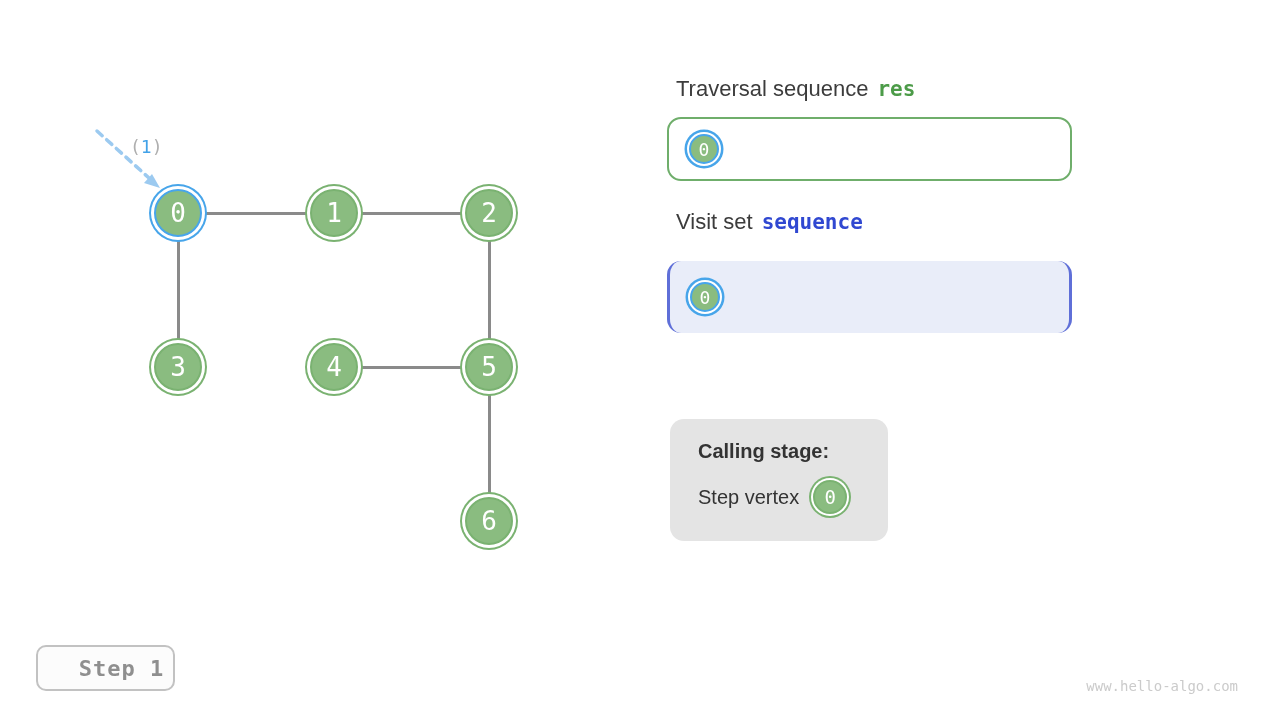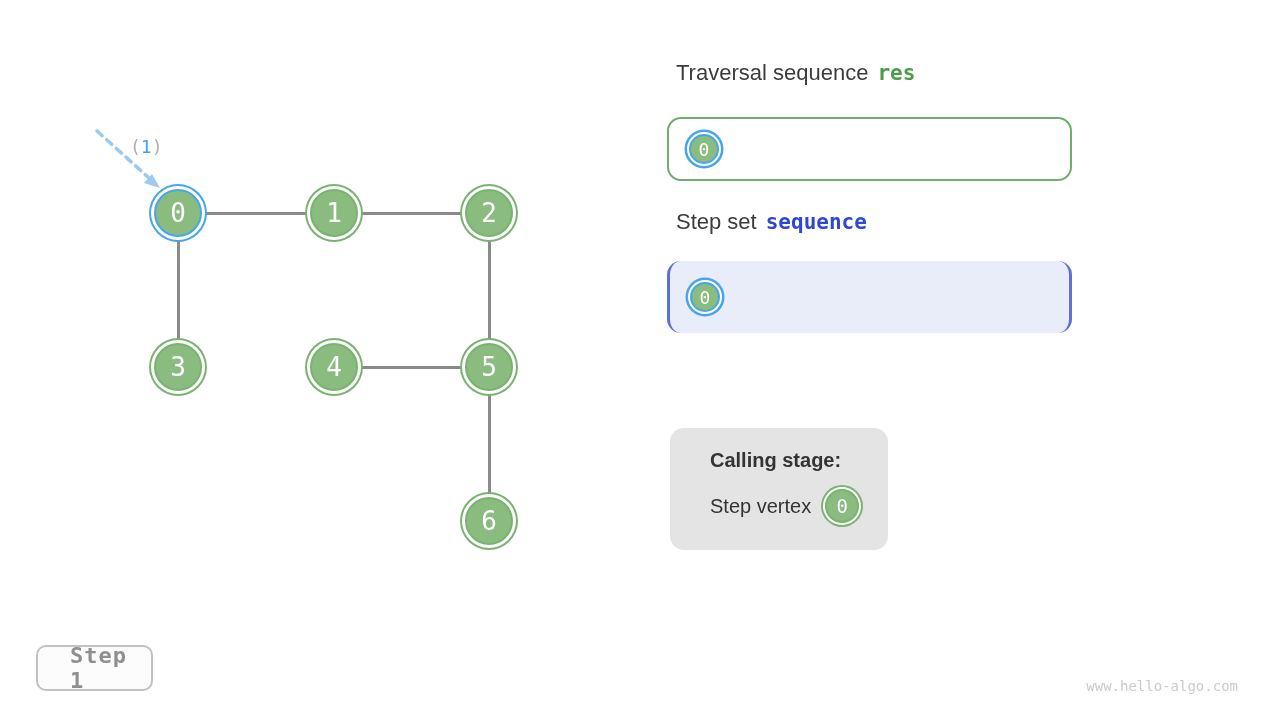--- a/index.html
+++ b/index.html
@@ -32,40 +32,40 @@
   .abs{position:absolute;transform:translate(-50%,-50%);}
   .arrow{position:absolute;left:90px;top:122px;overflow:visible;}
   .arrow line{stroke:var(--arrow-blue);stroke-width:3.5;stroke-dasharray:7 6;stroke-linecap:round;}
   .arrow .head{fill:var(--arrow-blue);}
   .arrow-label{position:absolute;left:130px;top:136px;font-size:18px;
                font-family:"DejaVu Sans Mono","Liberation Mono",monospace;}
   .arrow-label .paren{color:#AFAFAF;}
   .arrow-label .digit{color:var(--digit-blue);}
   
   .panel-title{position:absolute;left:676px;font-size:22px;color:var(--title-gray);}
-  .title-res{top:60px;}
+  .title-res{top:76px;}
   .title-visited{top:209px;}
   .code{margin-left:9px;font-family:"DejaVu Sans Mono","Liberation Mono",monospace;
         font-weight:700;font-size:21px;}
   .code-green{color:var(--res-green);}
   .code-blue{color:var(--visited-blue);}
   .slot-box{position:absolute;left:667px;width:405px;display:flex;align-items:center;
             padding-left:20px;gap:26px;}
   .res-box{top:117px;height:64px;border:2px solid var(--res-box-border);border-radius:14px;background:#fff;}
   .hash-box{top:261px;height:72px;background:var(--hash-box-bg);
             border-left:3px solid var(--hash-box-border);
             border-right:3px solid var(--hash-box-border);
             border-radius:14px;}
-  .calling-box{position:absolute;left:670px;top:428px;width:218px;height:122px;
-               background:var(--calling-bg);border-radius:14px;padding:21px 0 0 40px;}
+  .calling-box{position:absolute;left:670px;top:419px;width:218px;height:122px;
+               background:var(--calling-bg);border-radius:14px;padding:21px 0 0 28px;}
   .calling-title{font-size:20px;font-weight:700;color:#333;}
   .calling-row{margin-top:17px;display:flex;align-items:center;gap:14px;
                font-size:20px;color:#333;}
   
-  .step-box{position:absolute;left:36px;top:645px;width:117px;height:46px;
+  .step-box{position:absolute;left:36px;top:645px;width:139px;height:46px;
             border:2px solid #C2C2C2;border-radius:10px;background:#FCFCFC;
             display:flex;align-items:center;justify-content:center;padding-left:32px;}
   .step-box span{font-family:"DejaVu Sans Mono","Liberation Mono",monospace;
                  font-weight:700;font-size:22px;color:var(--step-gray);letter-spacing:1px;}
   .watermark{position:absolute;right:42px;top:678px;font-size:14px;color:var(--watermark-gray);
              font-family:"DejaVu Sans Mono","Liberation Mono",monospace;}
 </style>
 </head>
 <body>
 
@@ -91,21 +91,21 @@
       <div class="vertex lg abs" style="left: 489px; top: 367px;">5</div>
       <div class="vertex lg abs" style="left: 489px; top: 521px;">6</div>
     </div>
 
   <div class="panel-title title-res"><span>Traversal sequence</span><span class="code code-green">res</span></div>
 
   <div class="slot-box res-box" id="res-box">
       <div class="vertex sm hl">0</div>
     </div>
 
-  <div class="panel-title title-visited"><span>Step set</span><span class="code code-blue">sequence</span></div>
+  <div class="panel-title title-visited"><span>Visit set</span><span class="code code-blue">sequence</span></div>
 
   <div class="slot-box hash-box" id="visited-box">
       <div class="vertex sm hl">0</div>
     </div>
 
   <div class="calling-box">
     <div class="calling-title">Calling stage:</div>
     <div class="calling-row">
       <span>Step vertex</span>
       <span id="calling-vertex-slot">

